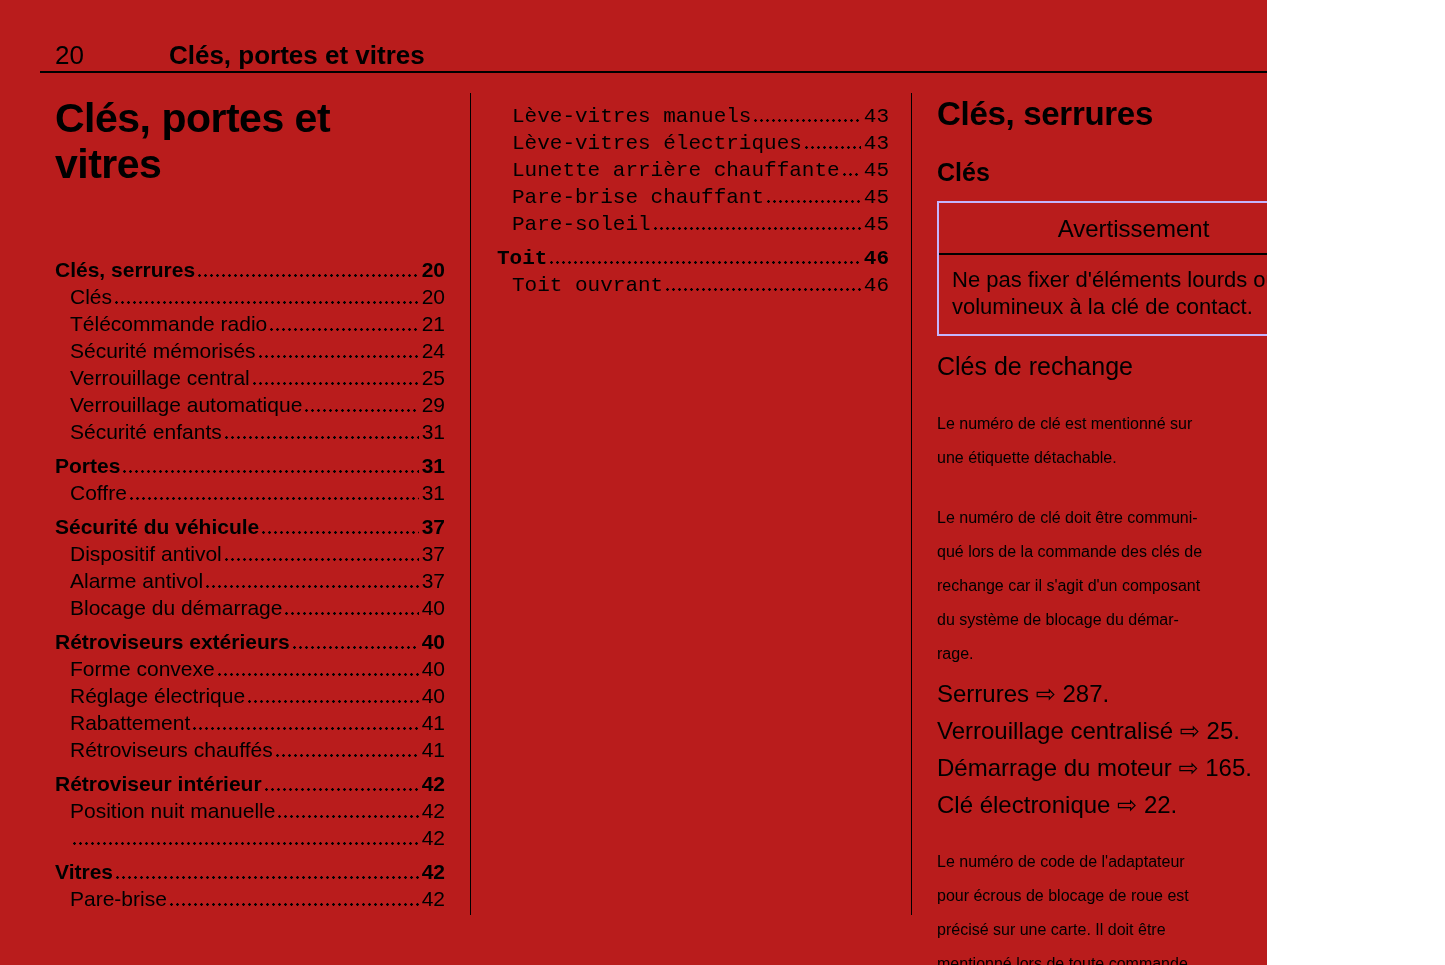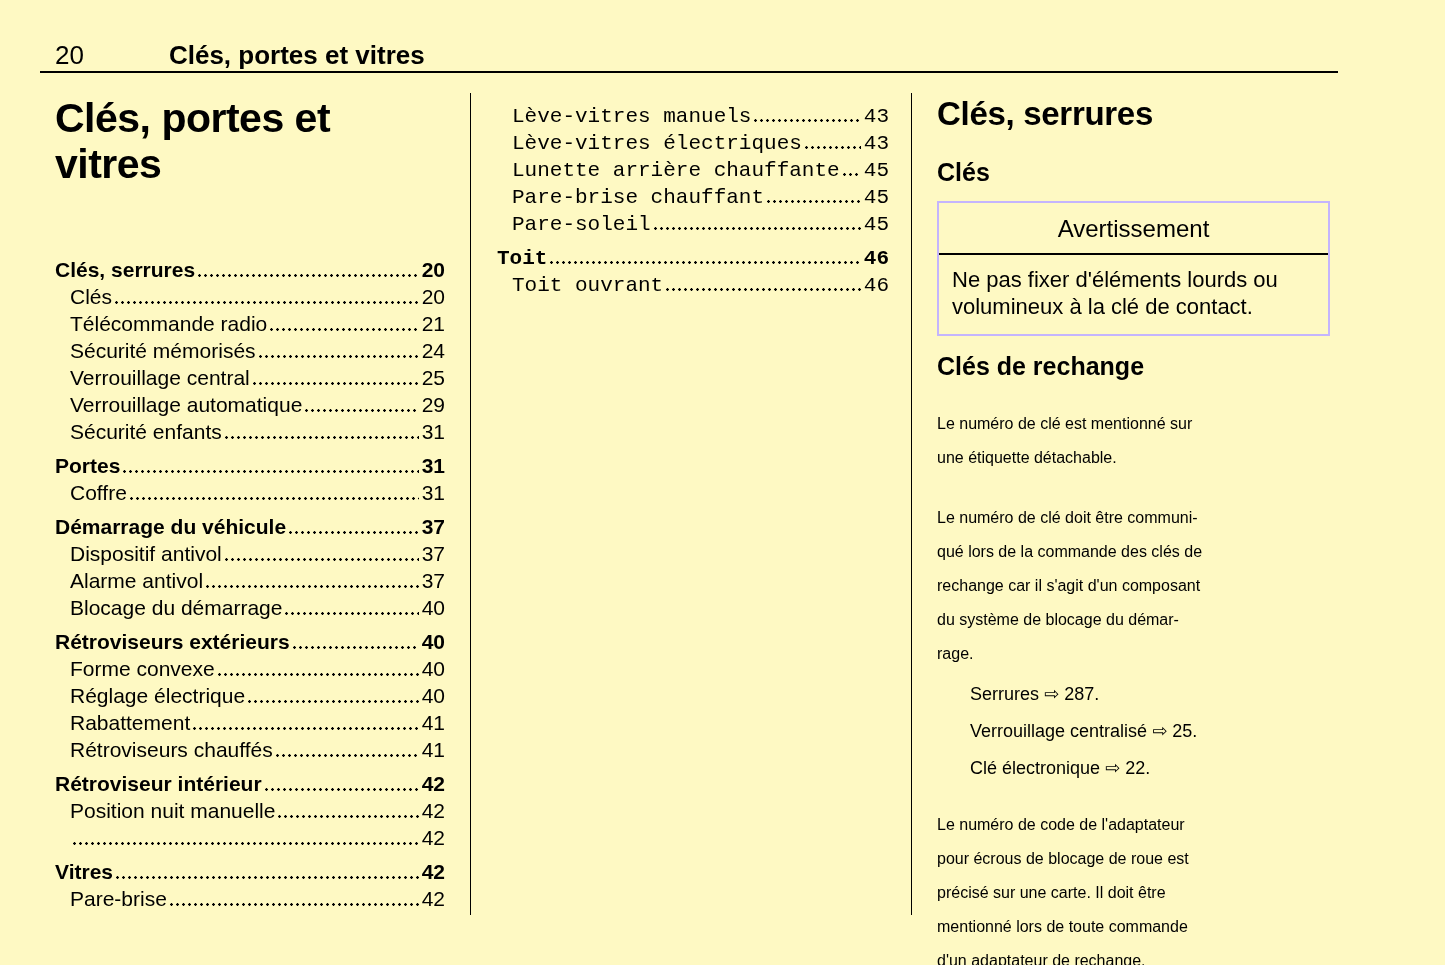--- a/index.html
+++ b/index.html
@@ -5,23 +5,23 @@
 <style>
   * { margin: 0; padding: 0; box-sizing: border-box; }
   html, body { background: #fff; }
   body {
     font-family: "Liberation Sans", "DejaVu Sans", sans-serif;
     color: #000;
     -webkit-font-smoothing: antialiased;
   }
   .page {
     position: relative;
-    width: 1445px;
+    width: 1267px;
     height: 965px;
-    background: #fef9c3;
+    background: #b91c1c;
     overflow: hidden;
   }
 
   
   .page-header {
     position: absolute;
     left: 55px;
     top: 40px;
     display: flex;
     align-items: baseline;
@@ -109,35 +109,34 @@
     border-bottom: 2px solid #000;
   }
   .warning-body {
     font-size: 22px;
     line-height: 27px;
     padding: 11px 6px 14px 13px;
     white-space: pre-line;
   }
   .sub-heading2 {
     font-size: 25px;
-    font-weight: bold;
+    font-weight: normal;
     margin-top: 16px;
   }
   .body-text {
     font-size: 16px;
     line-height: 34px;
     margin-top: 26px;
     white-space: pre-line;
   }
   .refs { margin-top: 4px; }
   .ref-line {
-    font-size: 18px;
+    font-size: 24px;
     line-height: 27px;
     margin-top: 9px;
-    margin-left: 33px;
   }
   .ref-arrow { font-family: "DejaVu Sans", sans-serif; }
 </style>
 </head>
 <body>
 
 <div class="page">
 
   <header class="page-header">
     <span class="page-number">20</span>
@@ -201,21 +200,21 @@
           <span class="toc-page">31</span>
         </div>
 
         <div class="toc-entry sub">
           <span class="toc-label">Coffre</span>
           <span class="leader"></span>
           <span class="toc-page">31</span>
         </div>
 
         <div class="toc-entry main">
-          <span class="toc-label">Démarrage du véhicule</span>
+          <span class="toc-label">Sécurité du véhicule</span>
           <span class="leader"></span>
           <span class="toc-page">37</span>
         </div>
 
         <div class="toc-entry sub">
           <span class="toc-label">Dispositif antivol</span>
           <span class="leader"></span>
           <span class="toc-page">37</span>
         </div>
 
@@ -365,20 +364,25 @@
           <span class="ref-arrow">⇨</span>
           <span class="ref-page">287.</span>
         </p>
 
         <p class="ref-line">
           <span class="ref-label">Verrouillage centralisé</span>
           <span class="ref-arrow">⇨</span>
           <span class="ref-page">25.</span>
         </p>
 
+        <p class="ref-line">
+          <span class="ref-label">Démarrage du moteur</span>
+          <span class="ref-arrow">⇨</span>
+          <span class="ref-page">165.</span>
+        </p>
 
 
         <p class="ref-line">
           <span class="ref-label">Clé électronique</span>
           <span class="ref-arrow">⇨</span>
           <span class="ref-page">22.</span>
         </p>
       </div>
 
     <p class="body-text">Le numéro de code de l'adaptateur

